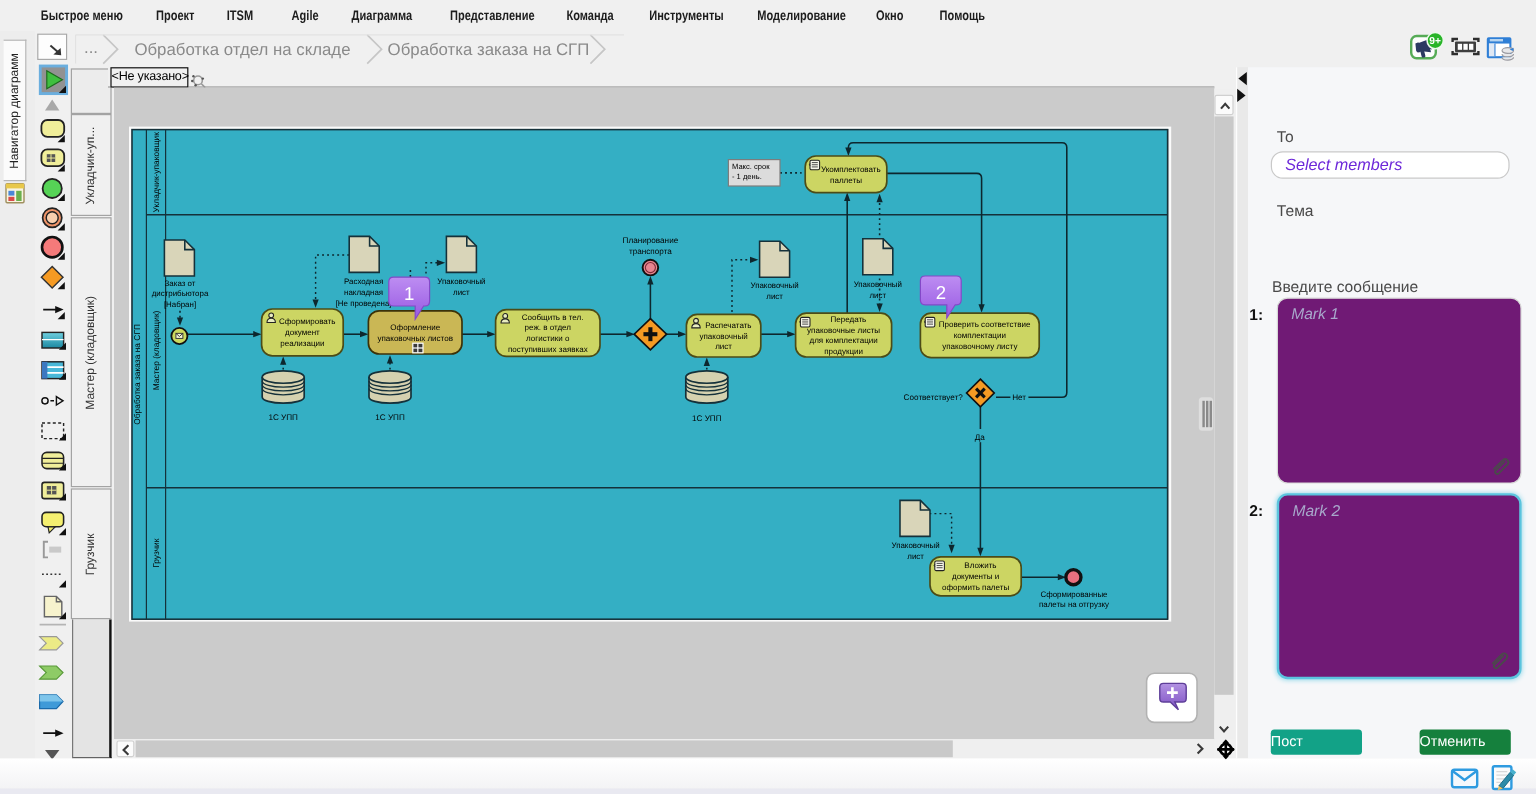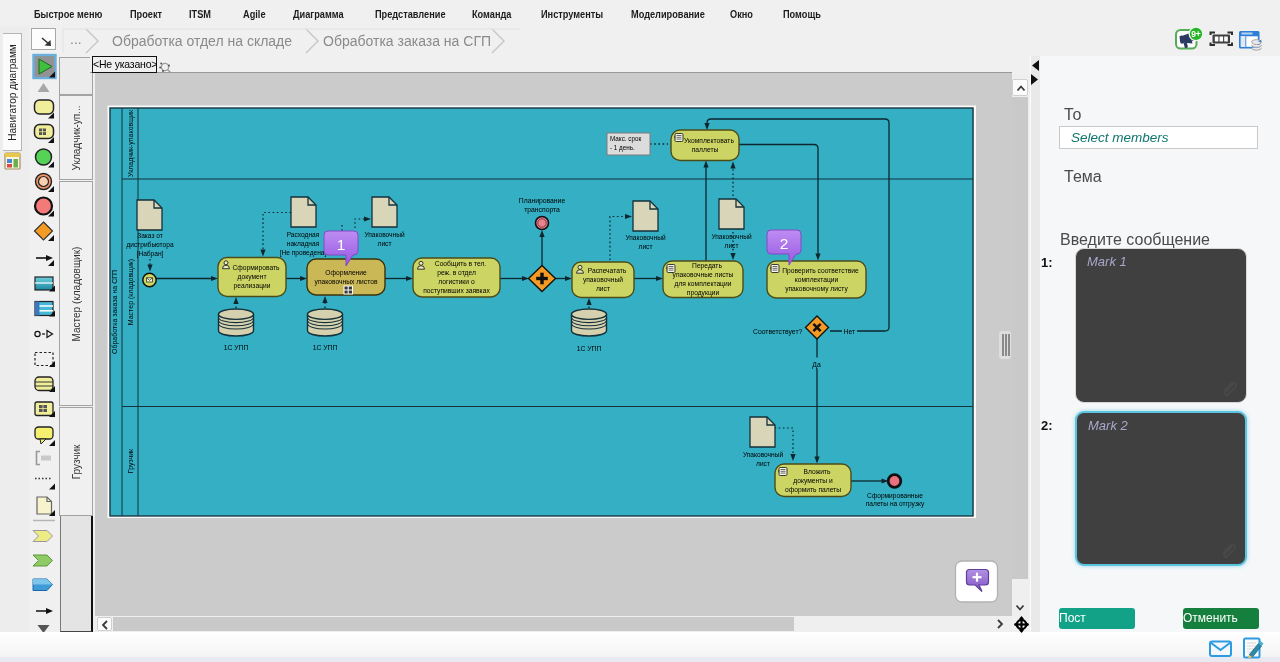--- a/index.html
+++ b/index.html
@@ -22,24 +22,24 @@
 
 #tabstrip { left:90px; top:56px; width:922px; height:17px; background:#f0f0f0; border-bottom:1px solid #9a9a9a; }
 #doctab { left:2px; top:0px; width:65px; height:17px; background:#f0f0f0; border:1.5px solid #111; font-size:10.5px; font-weight:normal; text-align:right; line-height:15px; white-space:nowrap; letter-spacing:-0.2px; }
 #canvas { left:95px; top:73px; width:917px; height:543px; background:#cbcbcb; }
 .sbbtn { position:absolute; background:#fbfbfb; border:1px solid #d0d0d0; border-radius:2px; color:#444; text-align:center; }
 
 #divider { left:1030px; top:56px; width:10px; height:576px; background:#e9e9e9; border-left:1px solid #fdfdfd; }
 #panel { left:1040px; top:56px; width:240px; height:576px; background:#f6f7f9; }
 #panelhead { left:0; top:0; width:240px; height:33px; background:#eaeaea; border-bottom:1px solid #c9c9c9; }
 #panelhead div { position:absolute; left:20px; top:8px; font-size:18.5px; color:#1b87d4; display:inline-block; transform:scaleX(0.78); transform-origin:0 0; white-space:nowrap; }
-.plabel { position:absolute; font-size:16px; color:#4a4a4a; }
-.pinput { position:absolute; left:19px; width:199px; height:23px; background:#fff; border:1px solid #c9c9c9; border-radius:0; font-size:13.5px; font-style:italic; color:#0f766e; padding-left:11px; line-height:21px; }
+.plabel { position:absolute; font-size:13px; color:#4a4a4a; }
+.pinput { position:absolute; left:19px; width:199px; height:23px; background:#fff; border:1px solid #c9c9c9; border-radius:10px; font-size:13.5px; font-style:italic; color:#6d28d9; padding-left:11px; line-height:21px; }
 .num { position:absolute; left:1px; font-size:13px; font-weight:bold; color:#111; }
-.ta { position:absolute; left:35px; width:172px; height:155px; background:#404040; border:1px solid #d7d7d7; border-radius:9px; }
+.ta { position:absolute; left:24px; width:204px; height:155px; background:#701a75; border:1px solid #d7d7d7; border-radius:9px; }
 .ta .ph { position:absolute; left:11px; top:5px; font-size:13px; font-style:italic; color:#a8a8cb; }
 .btn { position:absolute; top:552px; width:76px; height:21px; border-radius:3px; color:#fff; font-size:12px; line-height:21px; }
 
 #bottombar { left:0; top:632px; width:1280px; height:30px; background:linear-gradient(#ffffff,#f1f1f3); }
 </style>
 </head>
 <body>
 <div class="abs" id="menubar">
 <span style="left:18px">Быстрое меню</span>
 <span style="left:114px">Проект</span>

